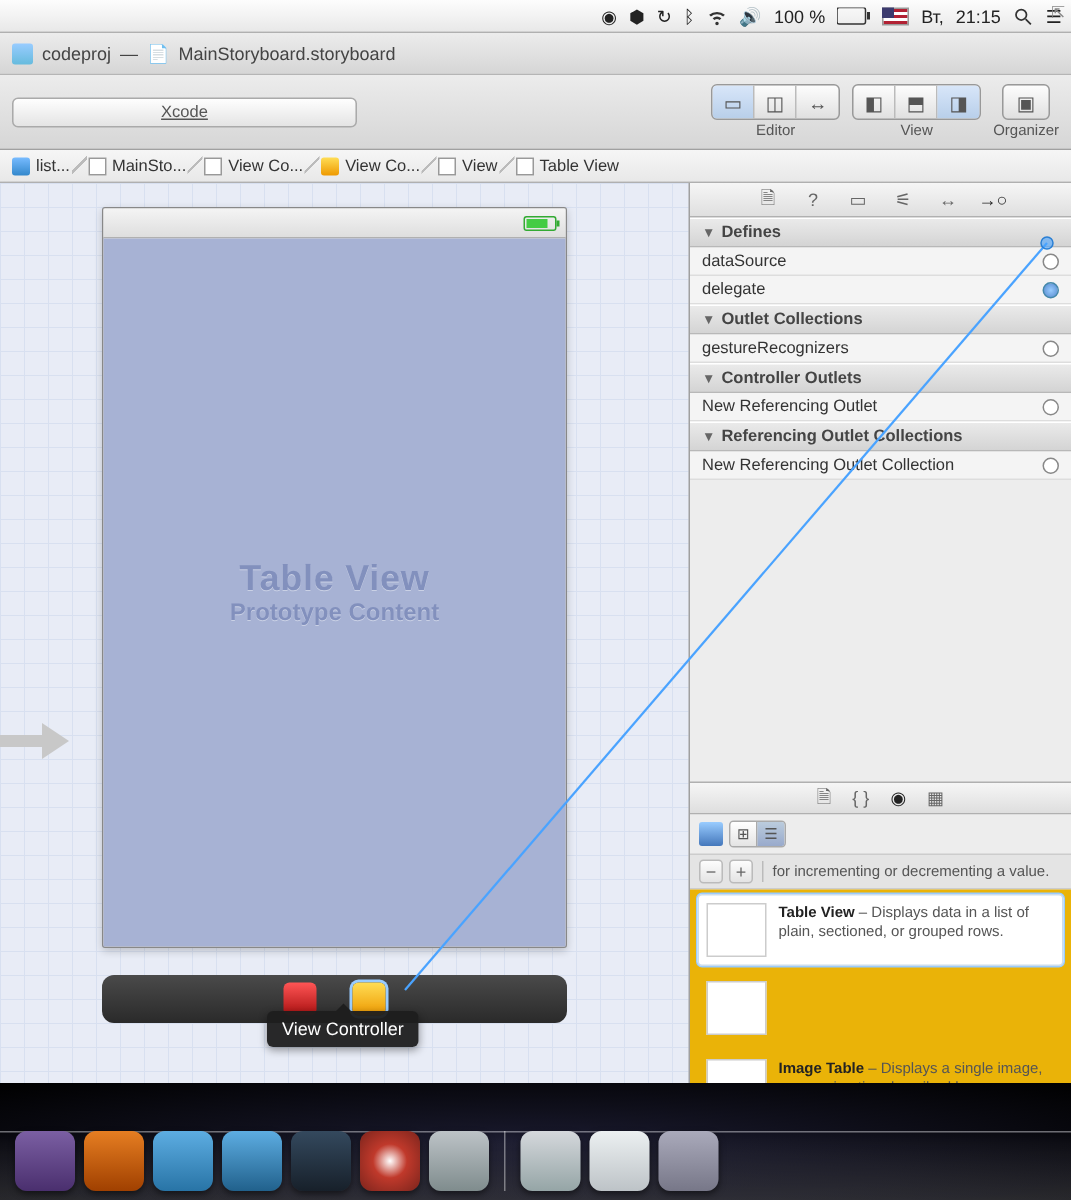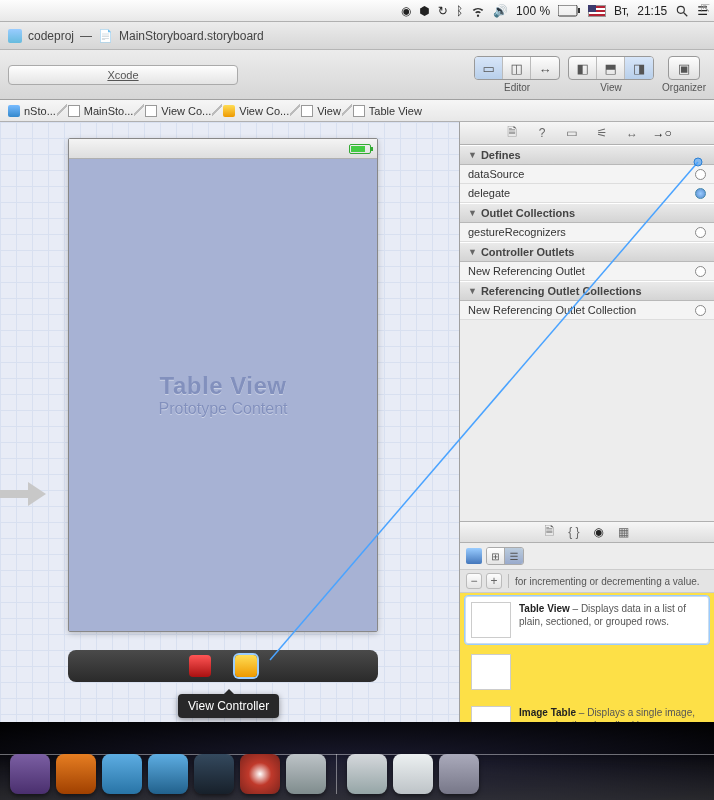--- a/index.html
+++ b/index.html
@@ -47,28 +47,28 @@
 .arrow-in::after { content:""; position:absolute; left:28px; top:8px; border-left:18px solid #c8c8c8; border-top:12px solid transparent; border-bottom:12px solid transparent; }
 
 .scene { position:absolute; left: 68px; top: 16px; width: 310px; height: 586px; }
 .phone { width: 310px; height: 494px; border: 1px solid #888; border-radius: 2px; background:#fff; box-shadow: 0 2px 6px rgba(0,0,0,0.2); display:flex; flex-direction:column; }
 .statusbar { height: 20px; background: linear-gradient(#f4f4f4,#dedede); border-bottom:1px solid #b0b0b0; display:flex; justify-content:flex-end; align-items:center; padding: 0 6px; }
 .battery { width: 22px; height: 10px; border: 1px solid #3a3; border-radius: 2px; position:relative; }
 .battery::before { content:""; position:absolute; left:1px; top:1px; width:14px; height:6px; background:#4c4; }
 .battery::after { content:""; position:absolute; right:-3px; top:2px; width:2px; height:4px; background:#3a3; }
 .tableview { flex:1; background:#a7b2d4; display:flex; flex-direction:column; align-items:center; justify-content:center; color:#8290bd; }
 .tv-title { font-size: 24px; font-weight:bold; letter-spacing:0.5px; text-shadow: 0 1px 0 rgba(255,255,255,0.4); }
-.tv-sub { font-size: 16px; font-weight:normal; margin-top:0; text-shadow: 0 1px 0 rgba(255,255,255,0.4); }
+.tv-sub { font-size: 16px; font-weight:bold; margin-top:0; text-shadow: 0 1px 0 rgba(255,255,255,0.4); }
 
 .dock { position:absolute; left:68px; top:528px; width:310px; height:32px; background: linear-gradient(#4a4a4a,#2a2a2a); border-radius: 8px; display:flex; align-items:center; justify-content:center; gap: 24px; }
 .dock .obj { width: 22px; height: 22px; border-radius:4px; display:flex; align-items:center; justify-content:center; cursor:pointer; }
 .obj-cube { background: linear-gradient(#f55,#a11); }
 .obj-vc { background: linear-gradient(#fd5,#e90); box-shadow: 0 0 0 2px #9cf; }
 
-.tooltip-vc { position:absolute; left:178px; top:572px; background: rgba(30,30,30,0.95); color:#fff; font-size:12px; padding: 5px 10px; border-radius:4px; box-shadow: 0 2px 6px rgba(0,0,0,0.4); }
+.tooltip-vc { position:absolute; left:178px; top:552px; background: rgba(30,30,30,0.95); color:#fff; font-size:12px; padding: 5px 10px; border-radius:4px; box-shadow: 0 2px 6px rgba(0,0,0,0.4); }
 .tooltip-vc::before { content:""; position:absolute; top:-5px; left:50%; margin-left:-5px; border-bottom:5px solid rgba(30,30,30,0.95); border-left:5px solid transparent; border-right:5px solid transparent; }
 
 .zoom-ctrl { position:absolute; right:14px; bottom:14px; display:flex; height:22px; border:1px solid #999; border-radius:11px; overflow:hidden; background: linear-gradient(#fafafa,#ddd); }
 .zoom-ctrl button { width:26px; border:none; border-right:1px solid #bbb; background:transparent; font-size:12px; color:#555; cursor:pointer; }
 .zoom-ctrl button:last-child { border-right:none; }
 
 
 .inspector { width: 254px; background:#ededed; display:flex; flex-direction:column; }
 .insp-tabs { height:23px; background: linear-gradient(#f6f6f6,#dfdfdf); border-bottom:1px solid #b0b0b0; display:flex; justify-content:center; gap:12px; align-items:center; }
 .insp-tabs button { width:18px; height:16px; border:none; background:transparent; font-size:12px; color:#666; cursor:pointer; display:flex; align-items:center; justify-content:center; }
@@ -85,21 +85,21 @@
 .lib-tabs { height:22px; background:linear-gradient(#f6f6f6,#dedede); border-top:1px solid #b0b0b0; border-bottom:1px solid #b0b0b0; display:flex; justify-content:center; gap:14px; align-items:center; }
 .lib-tabs button { border:none; background:transparent; font-size:12px; color:#666; cursor:pointer; }
 .lib-tabs button.active { color:#222; }
 .lib-filter { padding:4px 6px; background:#ededed; border-bottom:1px solid #ccc; display:flex; gap:4px; align-items:center; }
 .lib-filter .cube { width:16px; height:16px; background:linear-gradient(#9cf,#47b); border-radius:2px; }
 .lib-filter select { flex:1; height:18px; font-size:11px; background:linear-gradient(#fff,#eee); border:1px solid #aaa; border-radius:3px; }
 .lib-filter .view-seg { display:flex; height:18px; border:1px solid #aaa; border-radius:3px; overflow:hidden; }
 .lib-filter .view-seg button { width:18px; border:none; border-right:1px solid #aaa; background:linear-gradient(#fff,#e4e4e4); font-size:10px; color:#555; cursor:pointer; }
 .lib-filter .view-seg button:last-child{border-right:none;}
 .lib-filter .view-seg button.active{background:linear-gradient(#bcd,#9ac);}
-.lib-list { height: 155px; overflow:hidden; background:#fde047; }
+.lib-list { height: 155px; overflow:hidden; background:#eab308; }
 .lib-filter2 { padding:3px 6px; background:#e4e4e4; border-bottom:1px solid #ccc; display:flex; gap:4px; align-items:center; font-size:13px; color:#888; }
 .lib-filter2 button { width:16px; height:16px; border:1px solid #bbb; background:linear-gradient(#fdfdfd,#e4e4e4); border-radius:3px; font-size:12px; color:#666; cursor:pointer; }
 .lib-item { display:flex; gap:8px; padding:6px; border:1px solid transparent; border-radius:4px; margin:2px 4px; }
 .lib-item.sel { border-color:#9cf; background:#fff; box-shadow: inset 0 0 0 1px #cde; }
 .lib-item .thumb { width:40px; height:36px; background:#fff; border:1px solid #ccc; flex:none; }
 .lib-item .txt { font-size:10px; color:#555; line-height:1.3; }
 .lib-item .txt b { color:#222; }
 .lib-search { padding:4px 6px; background:#e4e4e4; border-top:1px solid #ccc; }
 .lib-search input { width:100%; height:18px; border:1px solid #aaa; border-radius:9px; padding: 0 8px; font-size:11px; }
 
@@ -182,21 +182,21 @@
     <div class="group">
       <div class="single">▣</div>
       <span class="lbl">Organizer</span>
     </div>
   </div>
 </div>
 
 <div class="jumpbar">
   <div class="crumb">
       <span class="ic ic-blue"></span>
-      <span>nSto...</span>
+      <span>list...</span>
     </div>
   <div class="crumb">
       <span class="ic ic-wht"></span>
       <span>MainSto...</span>
     </div>
   <div class="crumb">
       <span class="ic ic-wht"></span>
       <span>View Co...</span>
     </div>
   <div class="crumb">

